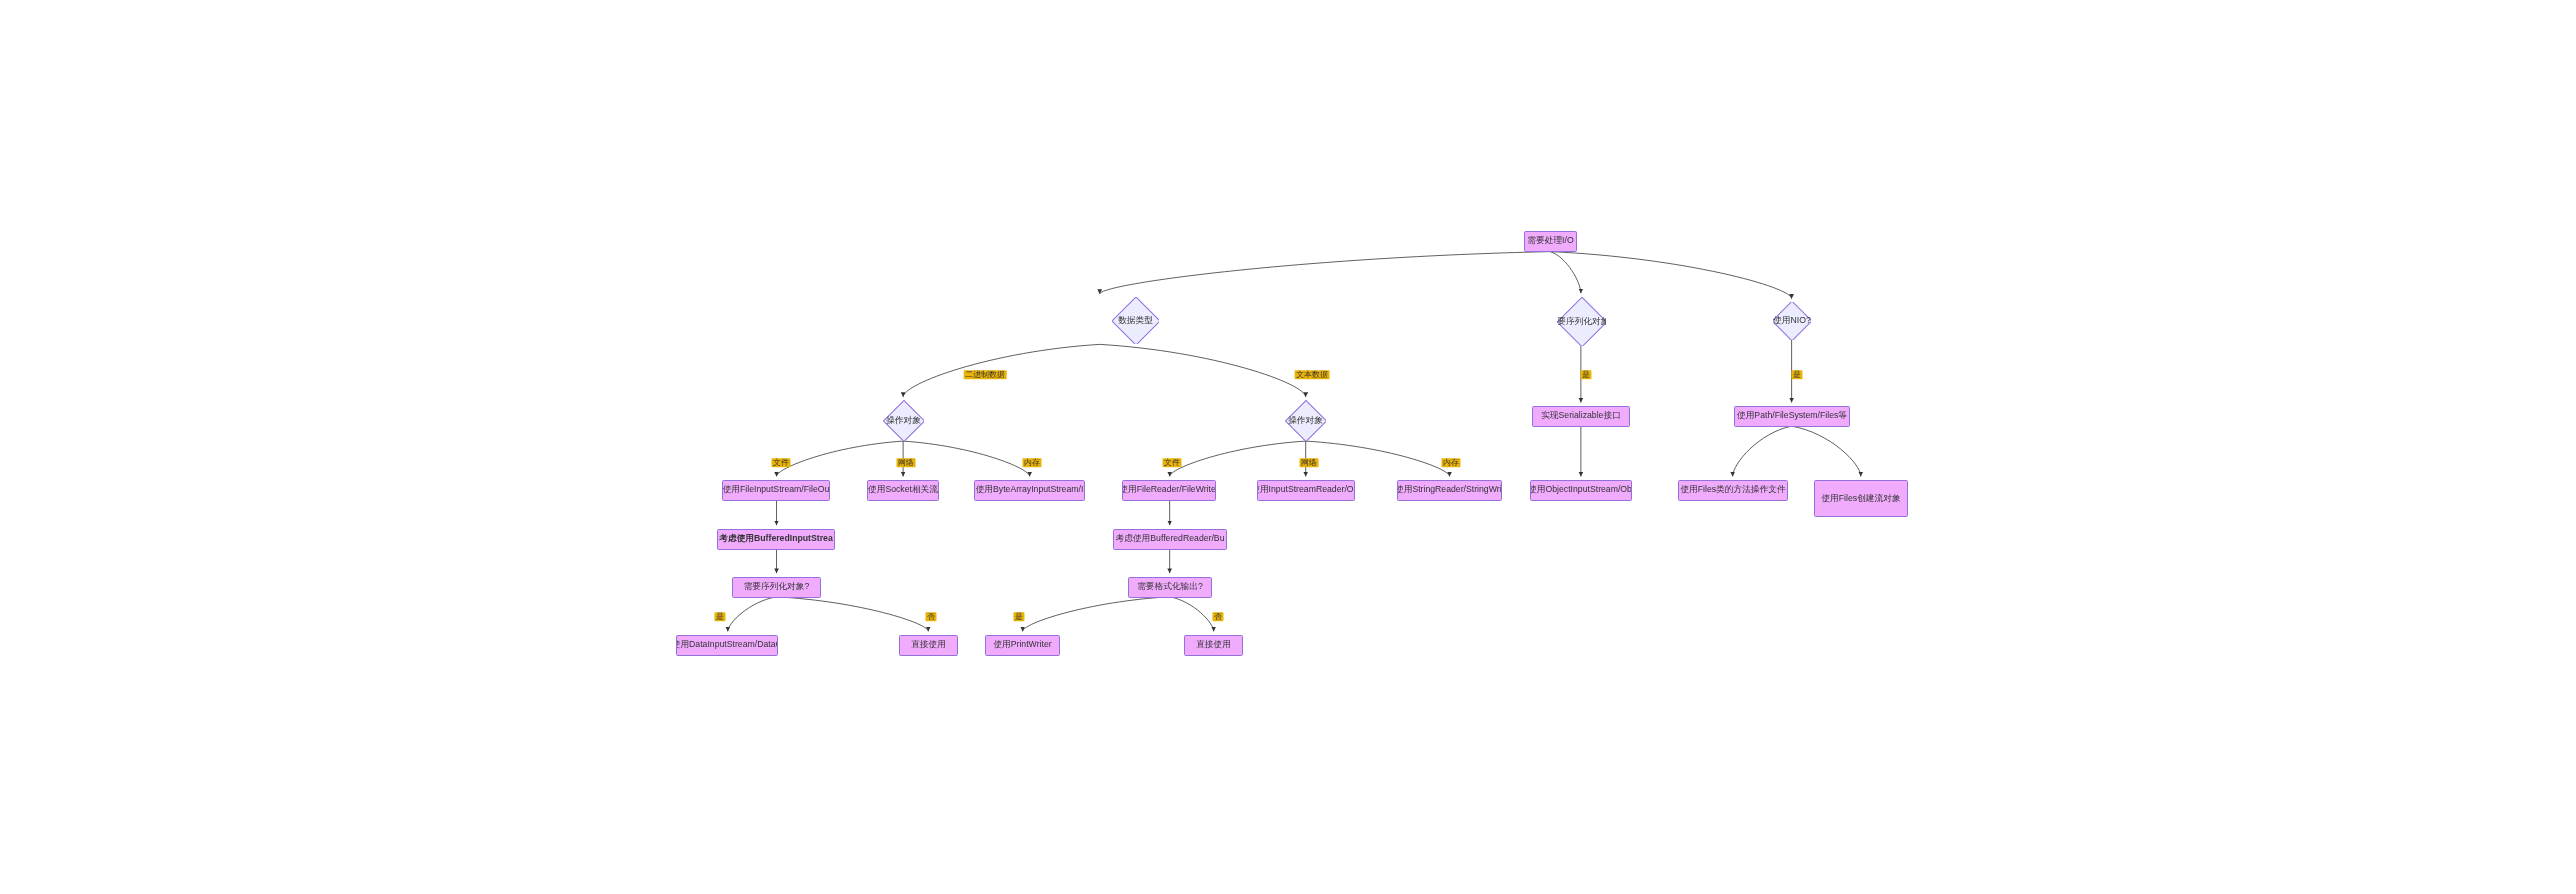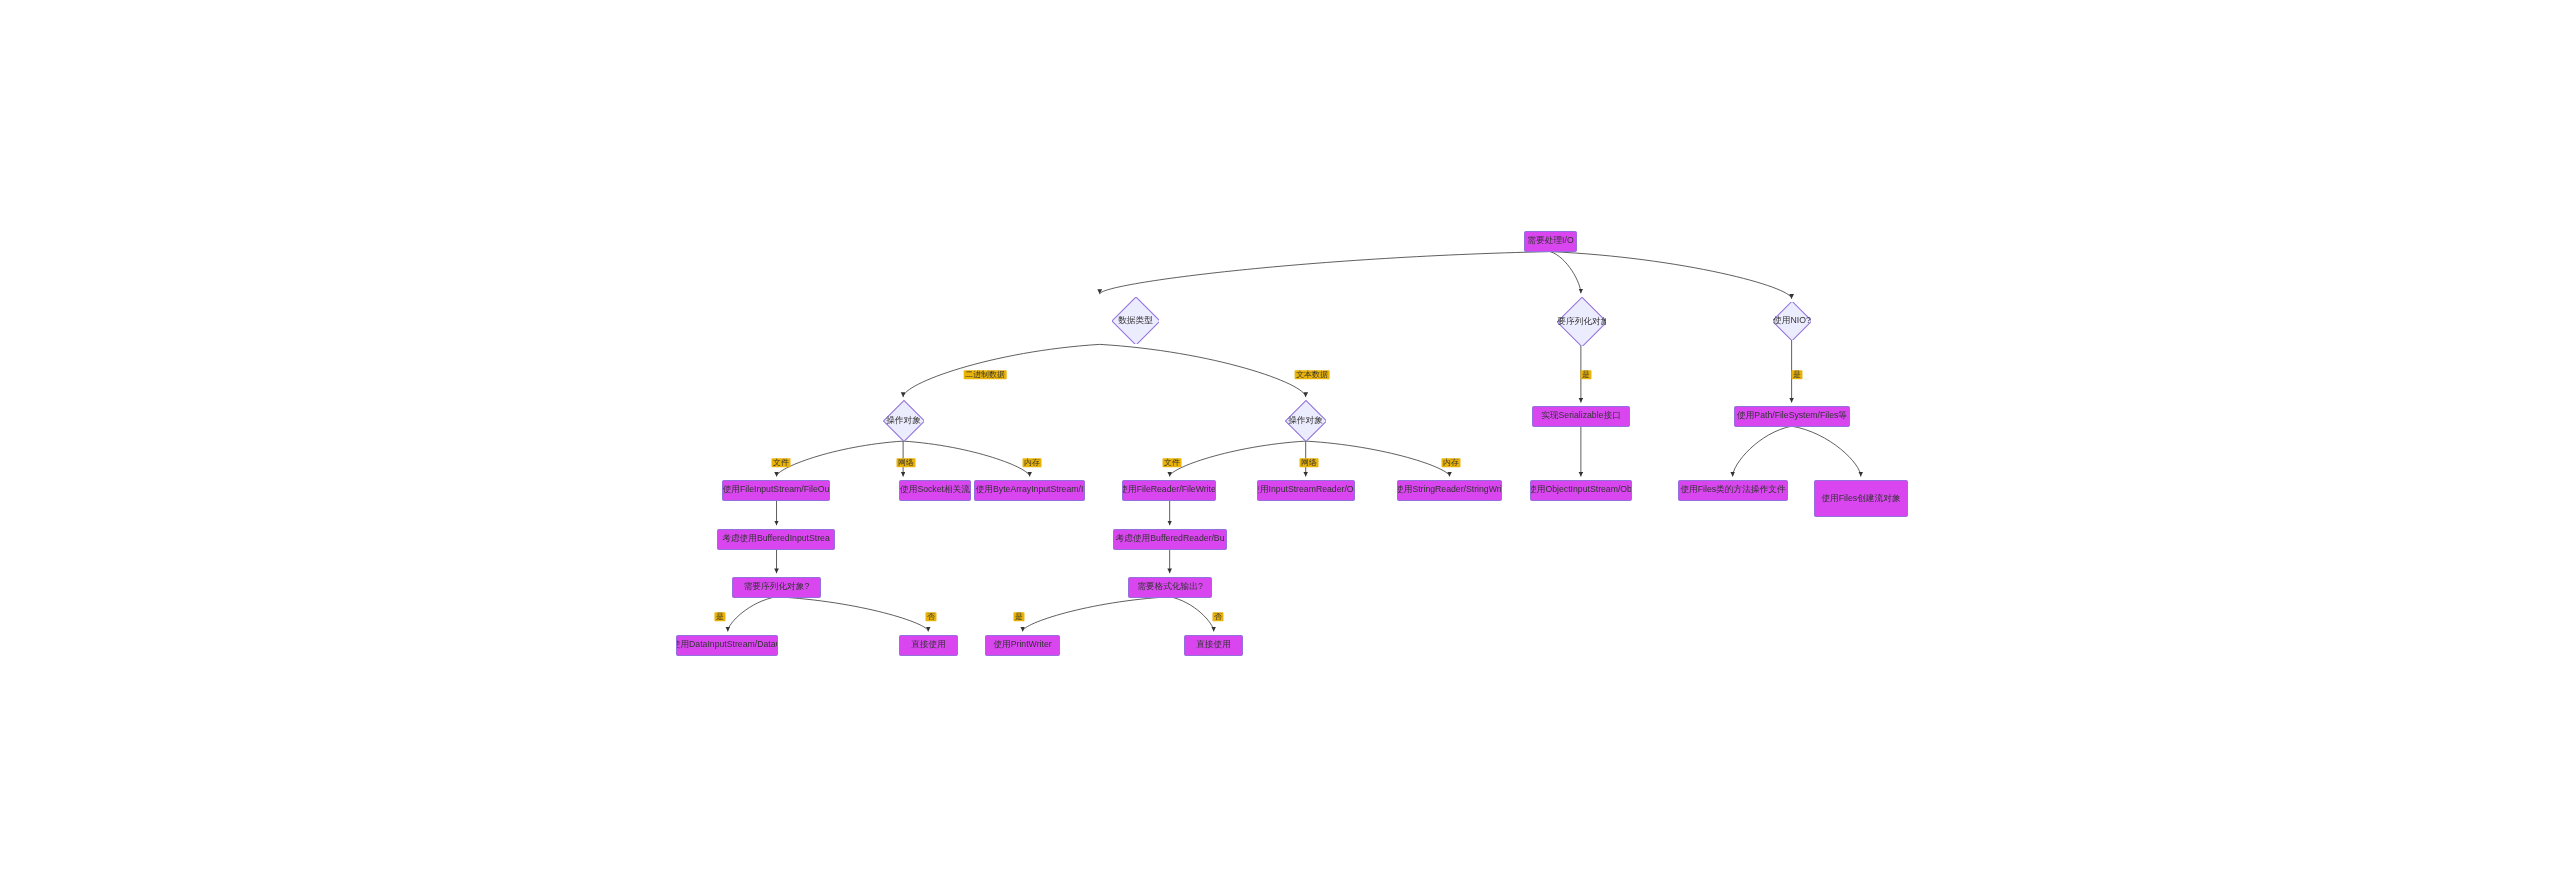--- a/index.html
+++ b/index.html
@@ -30,21 +30,21 @@
     align-items: center;
     justify-content: center;
     color: #333333;
     font-size: 8.7px;
     line-height: 1.1;
     white-space: nowrap;
     overflow: hidden;
     text-align: center;
   }
   .node.rect {
-    background: #d946ef;
+    background: #f0abfc;
     border: 0.8px solid #9370db;
     border-radius: 1.6px;
     padding: 0 3.1px;
   }
   .node.diamond-wrap {
     background: transparent;
     border: none;
   }
   .diamond-shape {
     position: absolute;
@@ -129,21 +129,21 @@
         <div class="diamond-shape" style="width: 28px; height: 28px;"></div>
         <span class="diamond-label">操作对象</span>
       </div>
       <div class="node diamond-wrap" style="left: 1285px; top: 400px; width: 41px; height: 41px;">
         <div class="diamond-shape" style="width: 28px; height: 28px;"></div>
         <span class="diamond-label">操作对象</span>
       </div>
       <div class="node rect" style="left: 722px; top: 480px; width: 108px; height: 20.5px;">
         <span>使用FileInputStream/FileOu</span>
       </div>
-      <div class="node rect" style="left: 867px; top: 480px; width: 72px; height: 20.5px; margin-left: 32px;">
+      <div class="node rect" style="left: 867px; top: 480px; width: 72px; height: 20.5px;">
         <span>使用Socket相关流</span>
       </div>
       <div class="node rect" style="left: 974px; top: 480px; width: 111px; height: 20.5px; text-align: center;">
         <span>使用ByteArrayInputStream/I</span>
       </div>
       <div class="node rect" style="left: 1122px; top: 480px; width: 94px; height: 20.5px;">
         <span>使用FileReader/FileWriter</span>
       </div>
       <div class="node rect" style="left: 1257px; top: 480px; width: 98px; height: 20.5px;">
         <span>使用InputStreamReader/Out</span>
@@ -159,21 +159,21 @@
       </div>
       <div class="node rect" style="left: 1734px; top: 406px; width: 116px; height: 20.5px;">
         <span>使用Path/FileSystem/Files等</span>
       </div>
       <div class="node rect" style="left: 1678px; top: 480px; width: 110px; height: 20.5px; text-align: right;">
         <span>使用Files类的方法操作文件</span>
       </div>
       <div class="node rect" style="left: 1814px; top: 480px; width: 94px; height: 37px;">
         <span>使用Files创建流对象</span>
       </div>
-      <div class="node rect" style="left: 717px; top: 529px; width: 118px; height: 20.5px;">
+      <div class="node rect" style="left: 717px; top: 529px; width: 118px; height: 20.5px; font-weight: bold;">
         <span>考虑使用BufferedInputStrea</span>
       </div>
       <div class="node rect" style="left: 732px; top: 577px; width: 89px; height: 20.5px;">
         <span>需要序列化对象?</span>
       </div>
       <div class="node rect" style="left: 676px; top: 635px; width: 102px; height: 20.5px;">
         <span>使用DataInputStream/DataO</span>
       </div>
       <div class="node rect" style="left: 899px; top: 635px; width: 59px; height: 20.5px;">
         <span>直接使用</span>

